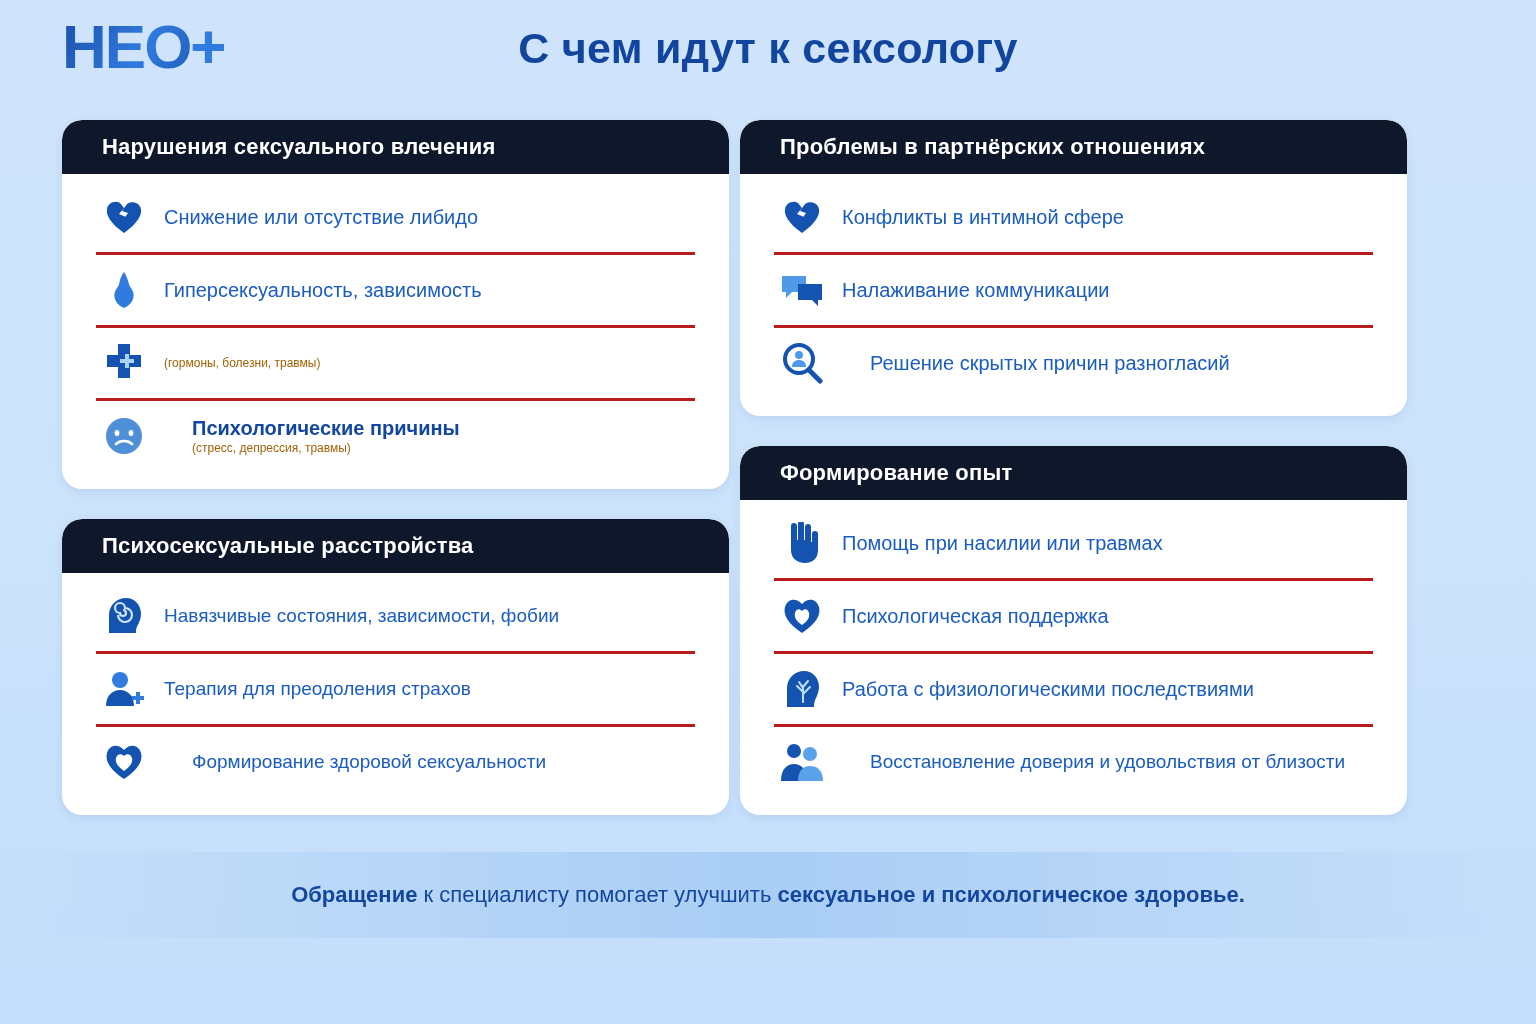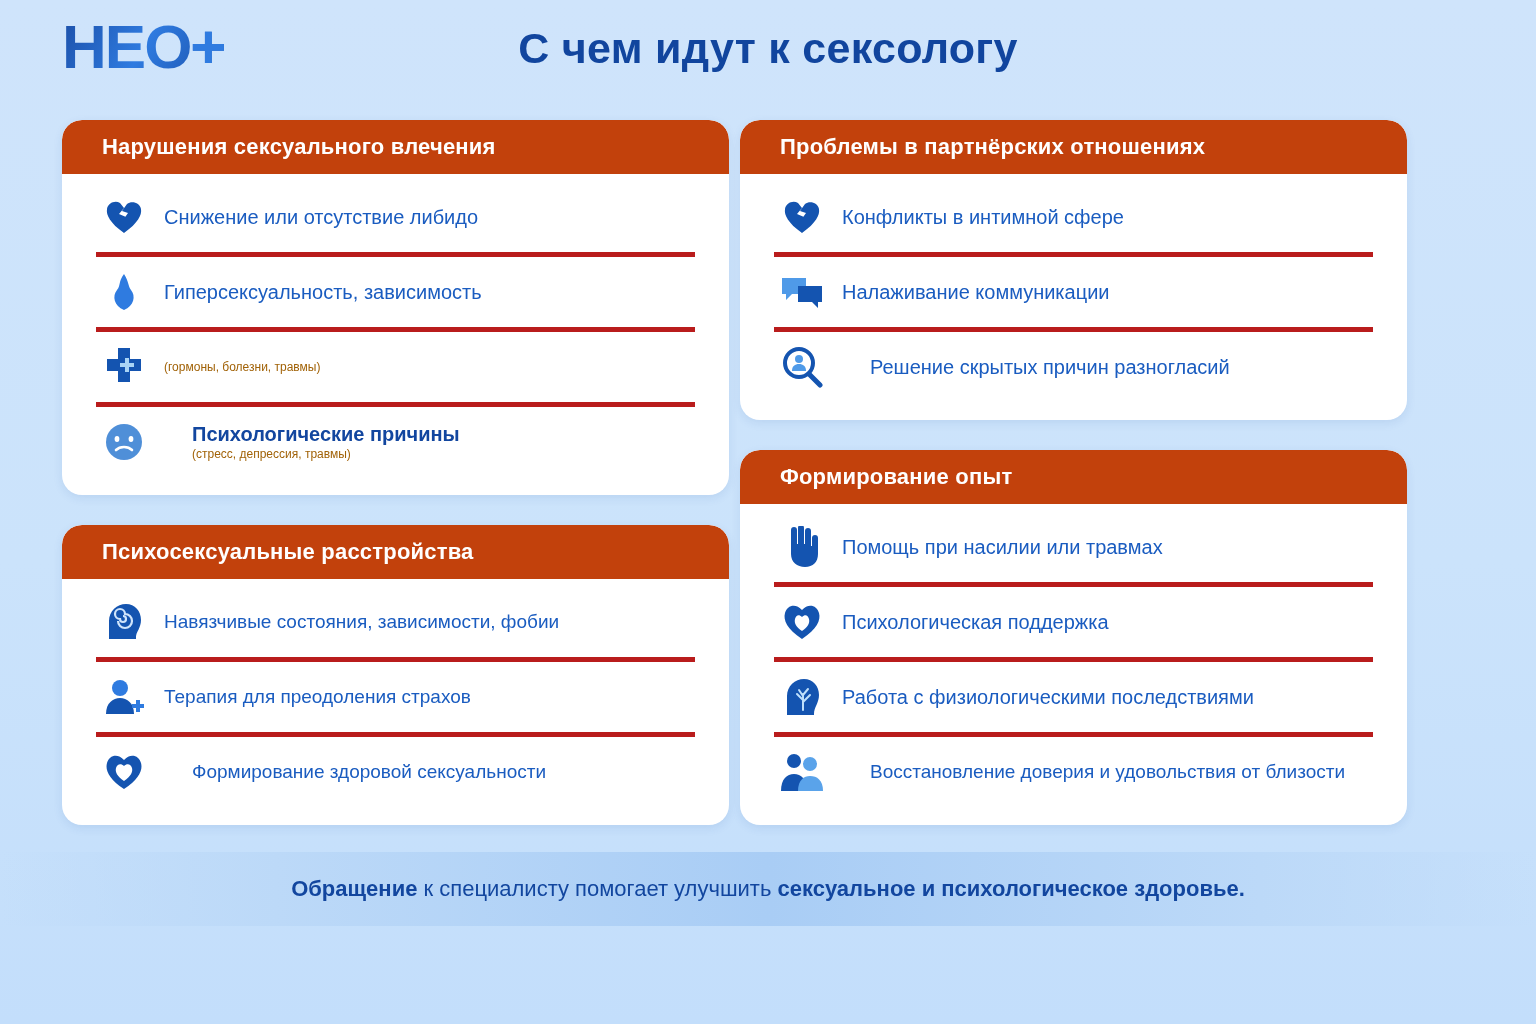--- a/index.html
+++ b/index.html
@@ -62,37 +62,37 @@
   .col-right { left: 740px; top: 120px; }
 
   .card {
     background: #ffffff;
     border-radius: 20px;
     box-shadow: 0 3px 10px rgba(30, 80, 160, 0.10);
     overflow: hidden;
     margin-bottom: 30px;
   }
   .card-header {
-    background: #c2410c;
+    background: #0f172a;
     color: #ffffff;
     font-size: 22px;
     font-weight: bold;
     padding: 14px 40px;
     border-radius: 20px 20px 0 0;
     letter-spacing: 0.2px;
   }
   .card-body {
     padding: 8px 34px 18px 34px;
   }
   .row {
     display: flex;
     align-items: center;
     gap: 16px;
     padding: 13px 4px;
-    border-bottom: 5px solid #b91c1c;
+    border-bottom: 3px solid #b91c1c;
     min-height: 42px;
   }
   .row:last-child { border-bottom: none; gap: 44px; }
   .row-icon {
     width: 48px;
     min-width: 48px;
     height: 44px;
     display: flex;
     align-items: center;
     justify-content: center;
@@ -113,21 +113,21 @@
     display: block;
   }
   .row-text.small { font-size: 19px; }
 
   
   .footer {
     position: absolute;
     left: 0;
     top: 852px;
     width: 1536px;
-    height: 74px;
+    height: 86px;
     background: linear-gradient(90deg, rgba(190,221,250,0) 0%, #bcd9f8 18%, #a9cdf5 50%, #bcd9f8 82%, rgba(190,221,250,0) 100%);
     display: flex;
     align-items: center;
     justify-content: center;
   }
   .footer-text {
     font-size: 22px;
     color: #12469f;
     text-align: center;
   }

